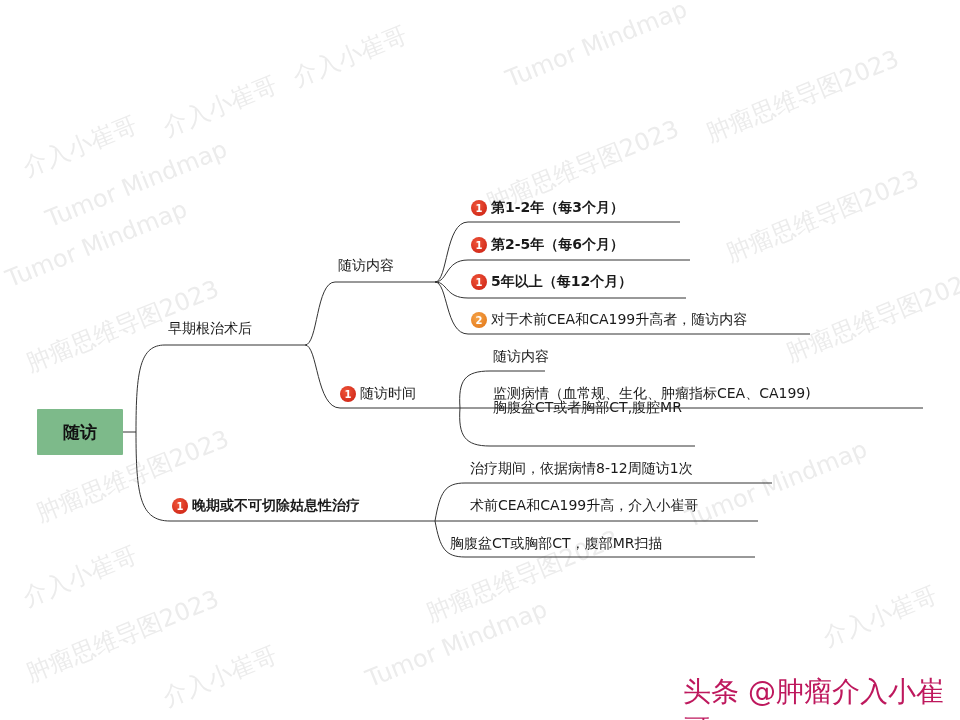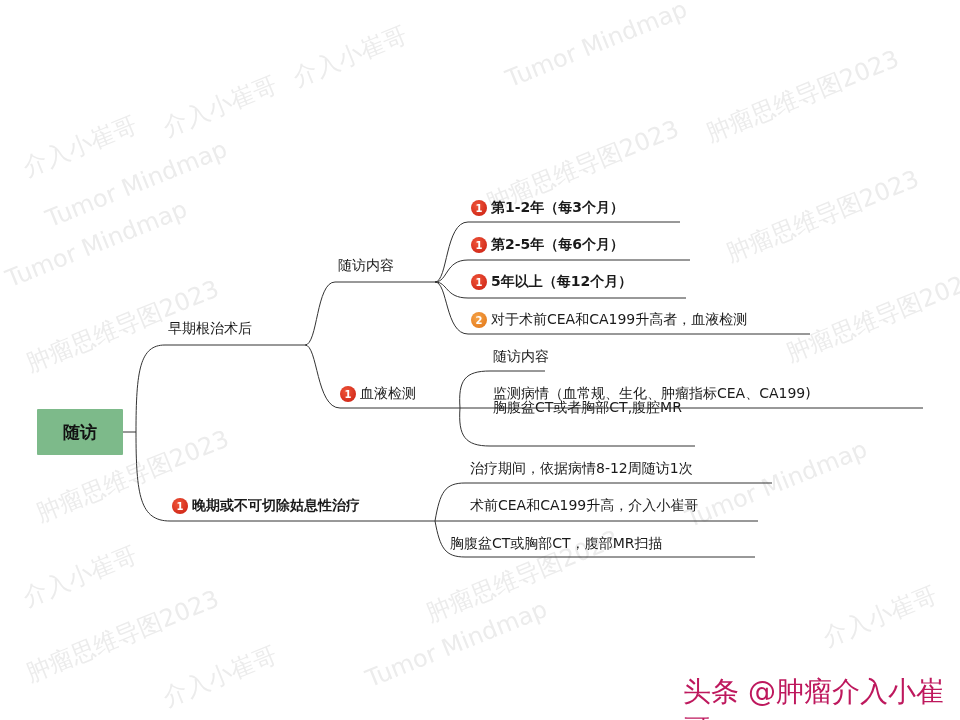--- a/index.html
+++ b/index.html
@@ -88,26 +88,26 @@
 <div class="node bold" style="left:471px;top:236px">
   <span class="badge b1">1</span>
   <span>第2-5年（每6个月）</span>
 </div>
 <div class="node bold" style="left:471px;top:273px">
   <span class="badge b1">1</span>
   <span>5年以上（每12个月）</span>
 </div>
 <div class="node" style="left:471px;top:311px">
   <span class="badge b2">2</span>
-  <span>对于术前CEA和CA199升高者，血液检测</span>
+  <span>对于术前CEA和CA199升高者，随访内容</span>
 </div>
 
 <div class="node" style="left:340px;top:385px">
   <span class="badge b1">1</span>
-  <span>血液检测</span>
+  <span>随访时间</span>
 </div>
 
 <div class="node" style="left:493px;top:348px">
   <span>随访内容</span>
 </div>
 <div class="node" style="left:493px;top:385px">
   <span>监测病情（血常规、生化、肿瘤指标CEA、CA199)</span>
 </div>
 <div class="node" style="left:493px;top:399px">
   <span>胸腹盆CT或者胸部CT,腹腔MR</span>

